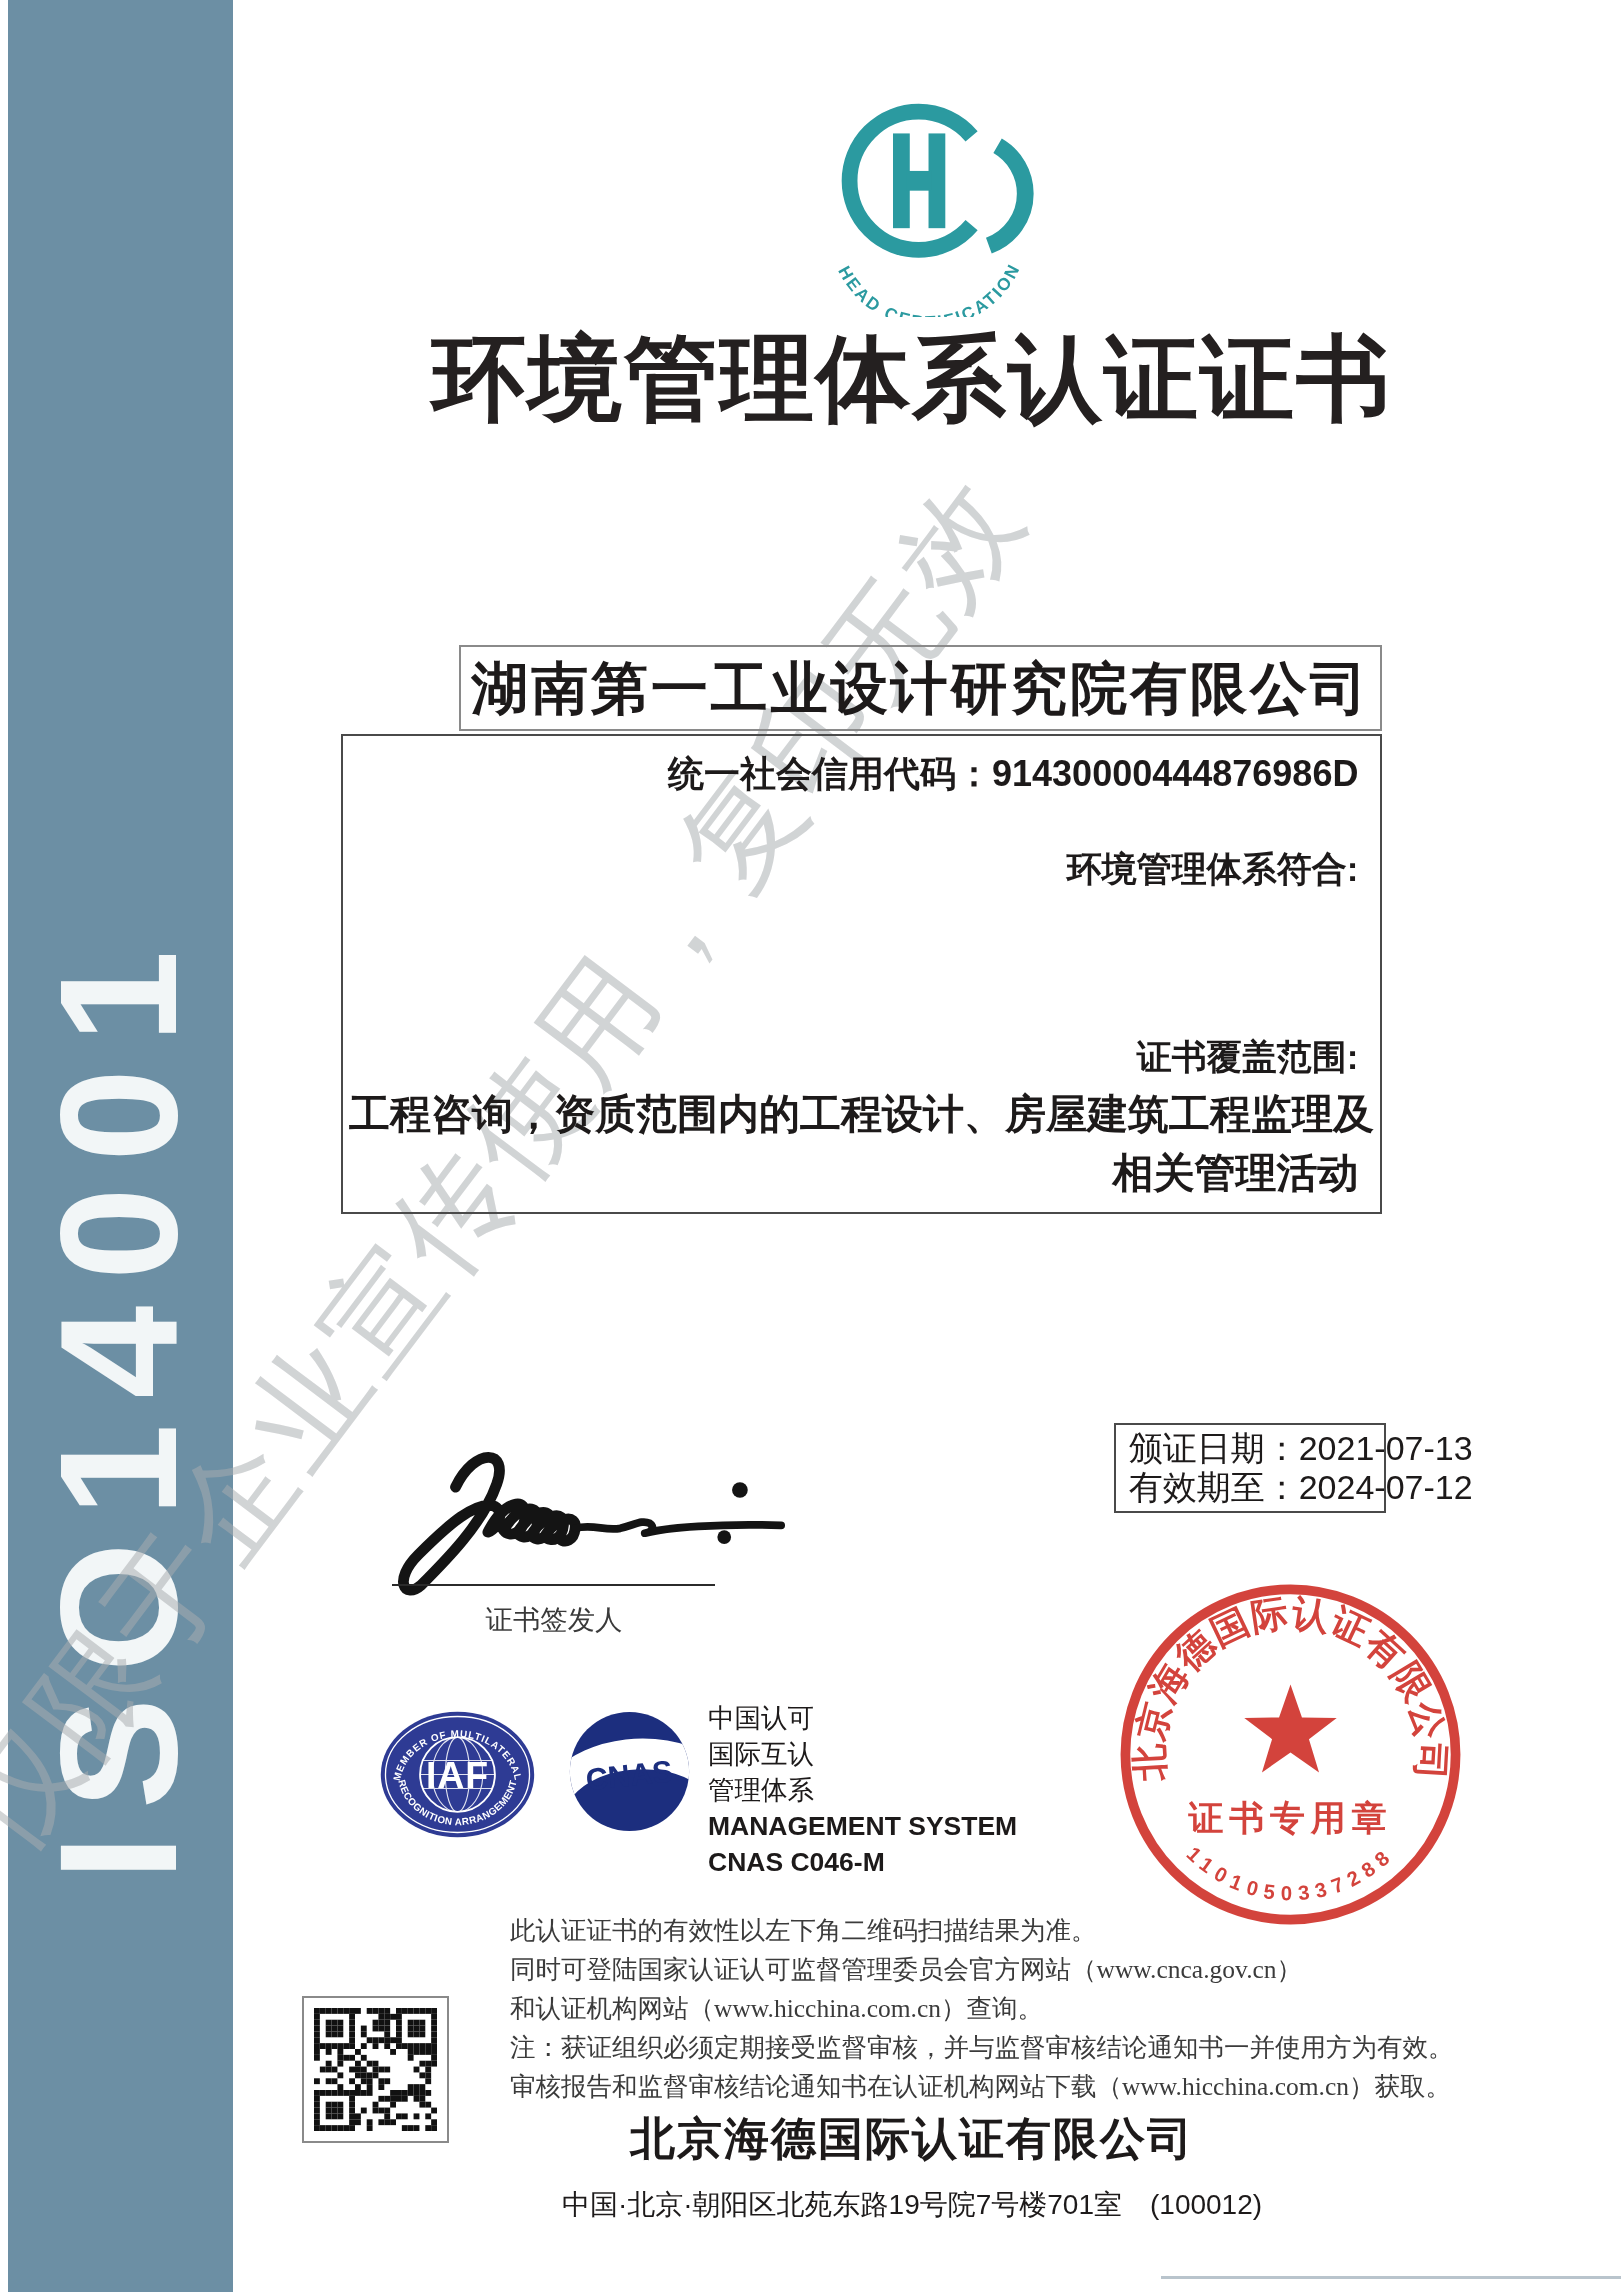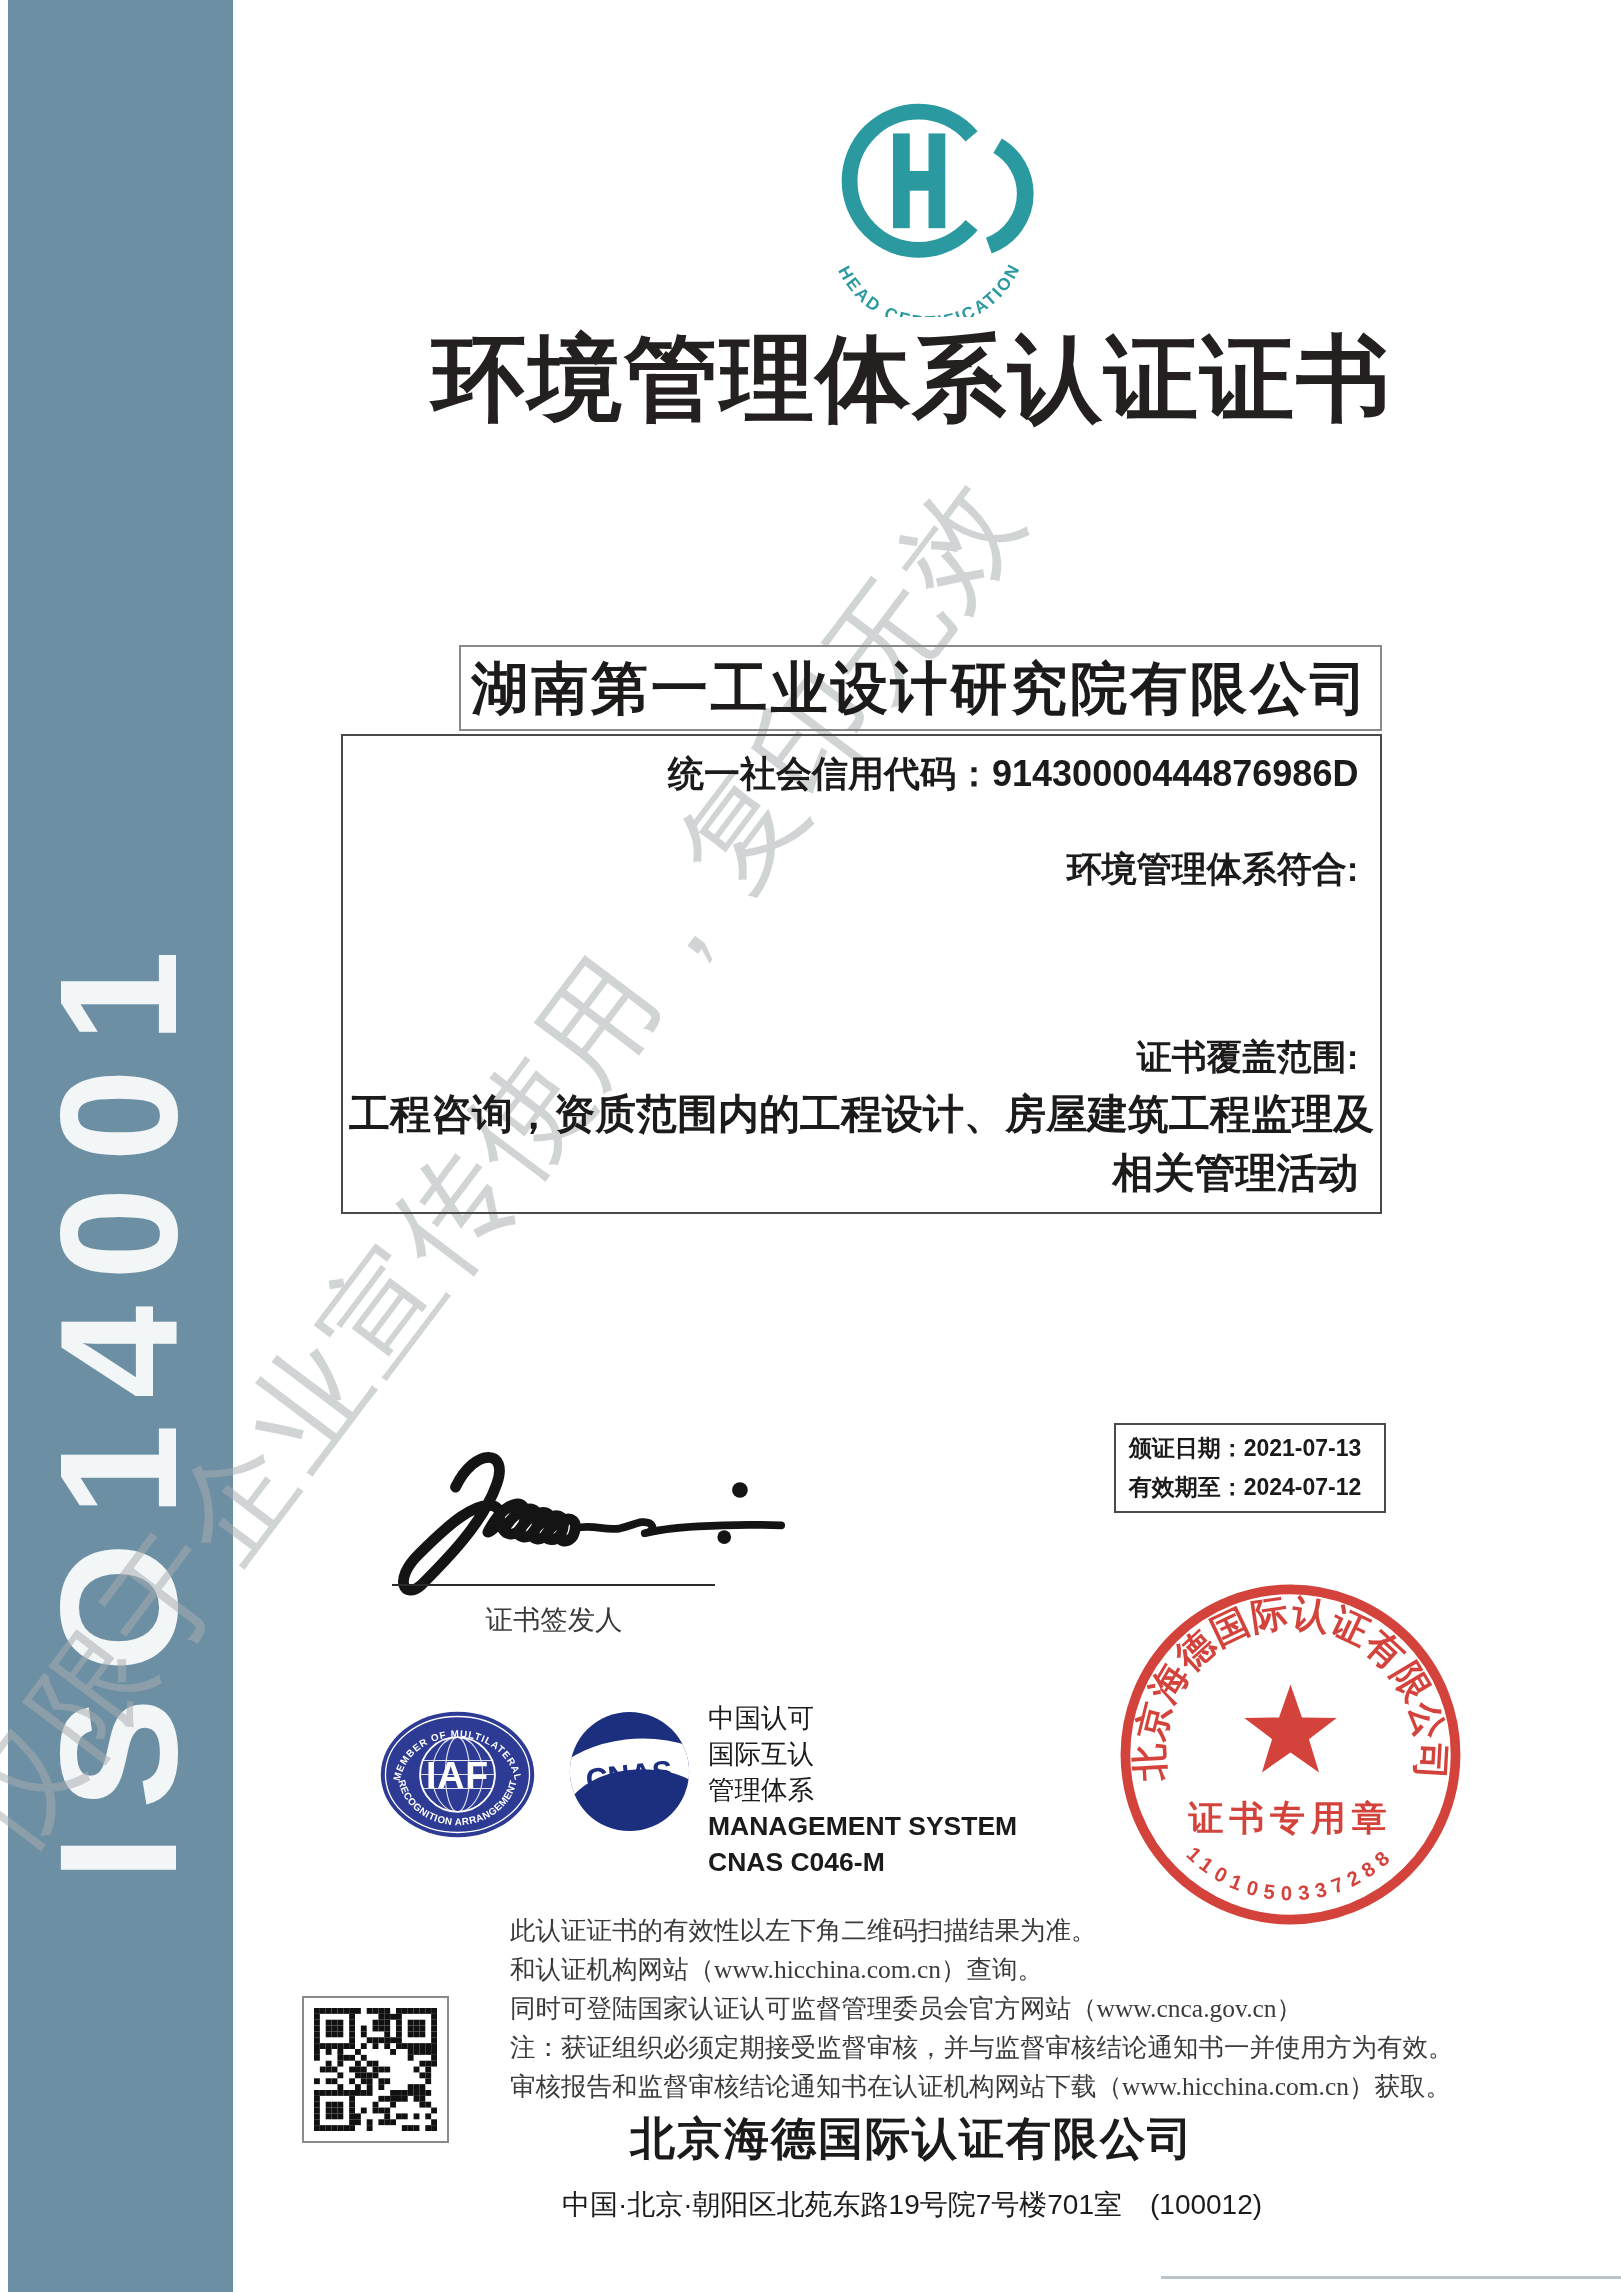--- a/index.html
+++ b/index.html
@@ -33,21 +33,21 @@
   #credit-line{top:13.7px;font-size:36px;font-weight:600;}
   #conform-label{top:110px;font-size:35px;font-weight:800;}
   #standard-line{top:178px;font-size:45px;font-weight:800;}
   #scope-label{top:298px;font-size:35px;font-weight:800;}
   #scope1{top:351px;font-size:41px;font-weight:900;}
   #scope2{top:410px;font-size:41px;font-weight:900;}
   #address-box{left:514px;top:1247px;width:870px;height:53px;border:2px solid #4a4a4a;}
   #address-line{width:100%;text-align:center;line-height:53px;font-size:30px;font-weight:800;
      white-space:nowrap;}
   #dates-box{left:1114px;top:1423px;width:268px;height:86px;border:2px solid #4a4a4a;}
-  .date-line{margin-left:12.7px;font-size:23px;font-weight:700;line-height:39px;white-space:nowrap;}
+  .date-line{margin-left:12.7px;font-size:34px;font-weight:400;line-height:39px;white-space:nowrap;}
   #dates-box .date-line:first-child{margin-top:3.9px;}
   
   #sig-svg{left:328px;top:1433px;width:510px;height:167px;z-index:3;}
   #sig-underline{left:392px;top:1584px;width:323px;height:2px;background:#2b2b2b;z-index:3;}
   #signer-label{left:456px;top:1602px;width:196px;text-align:center;font-size:27.4px;color:#3a3a3a;z-index:3;}
   
   #iaf-svg{left:378px;top:1707px;width:159px;height:135px;z-index:3;}
   #cnas-svg{left:567px;top:1709px;width:125px;height:125px;z-index:3;}
   #accr-text{left:708px;top:1700px;z-index:3;}
   #accr-text .cn{font-size:26.5px;font-weight:500;line-height:36px;}
@@ -411,22 +411,22 @@
         <rect x="90" y="120" width="6" height="6"></rect>
         <rect x="96" y="120" width="6" height="6"></rect>
         <rect x="102" y="120" width="6" height="6"></rect>
         <rect x="114" y="120" width="6" height="6"></rect>
         <rect x="120" y="120" width="6" height="6"></rect>
       </svg>
   </div>
 
   <div class="abs" id="footnotes">
     <div>此认证证书的有效性以左下角二维码扫描结果为准。</div>
+    <div>同时可登陆国家认证认可监督管理委员会官方网站（www.cnca.gov.cn）</div>
     <div>和认证机构网站（www.hicchina.com.cn）查询。</div>
-    <div>同时可登陆国家认证认可监督管理委员会官方网站（www.cnca.gov.cn）</div>
     <div>注：获证组织必须定期接受监督审核，并与监督审核结论通知书一并使用方为有效。</div>
     <div>审核报告和监督审核结论通知书在认证机构网站下载（www.hicchina.com.cn）获取。</div>
   </div>
 
   <div class="abs" id="issuer-name">北京海德国际认证有限公司</div>
   <div class="abs" id="issuer-address">中国·北京·朝阳区北苑东路19号院7号楼701室　(100012)</div>
 
   <div class="abs" id="artifact-line"></div>
 </div>
 

